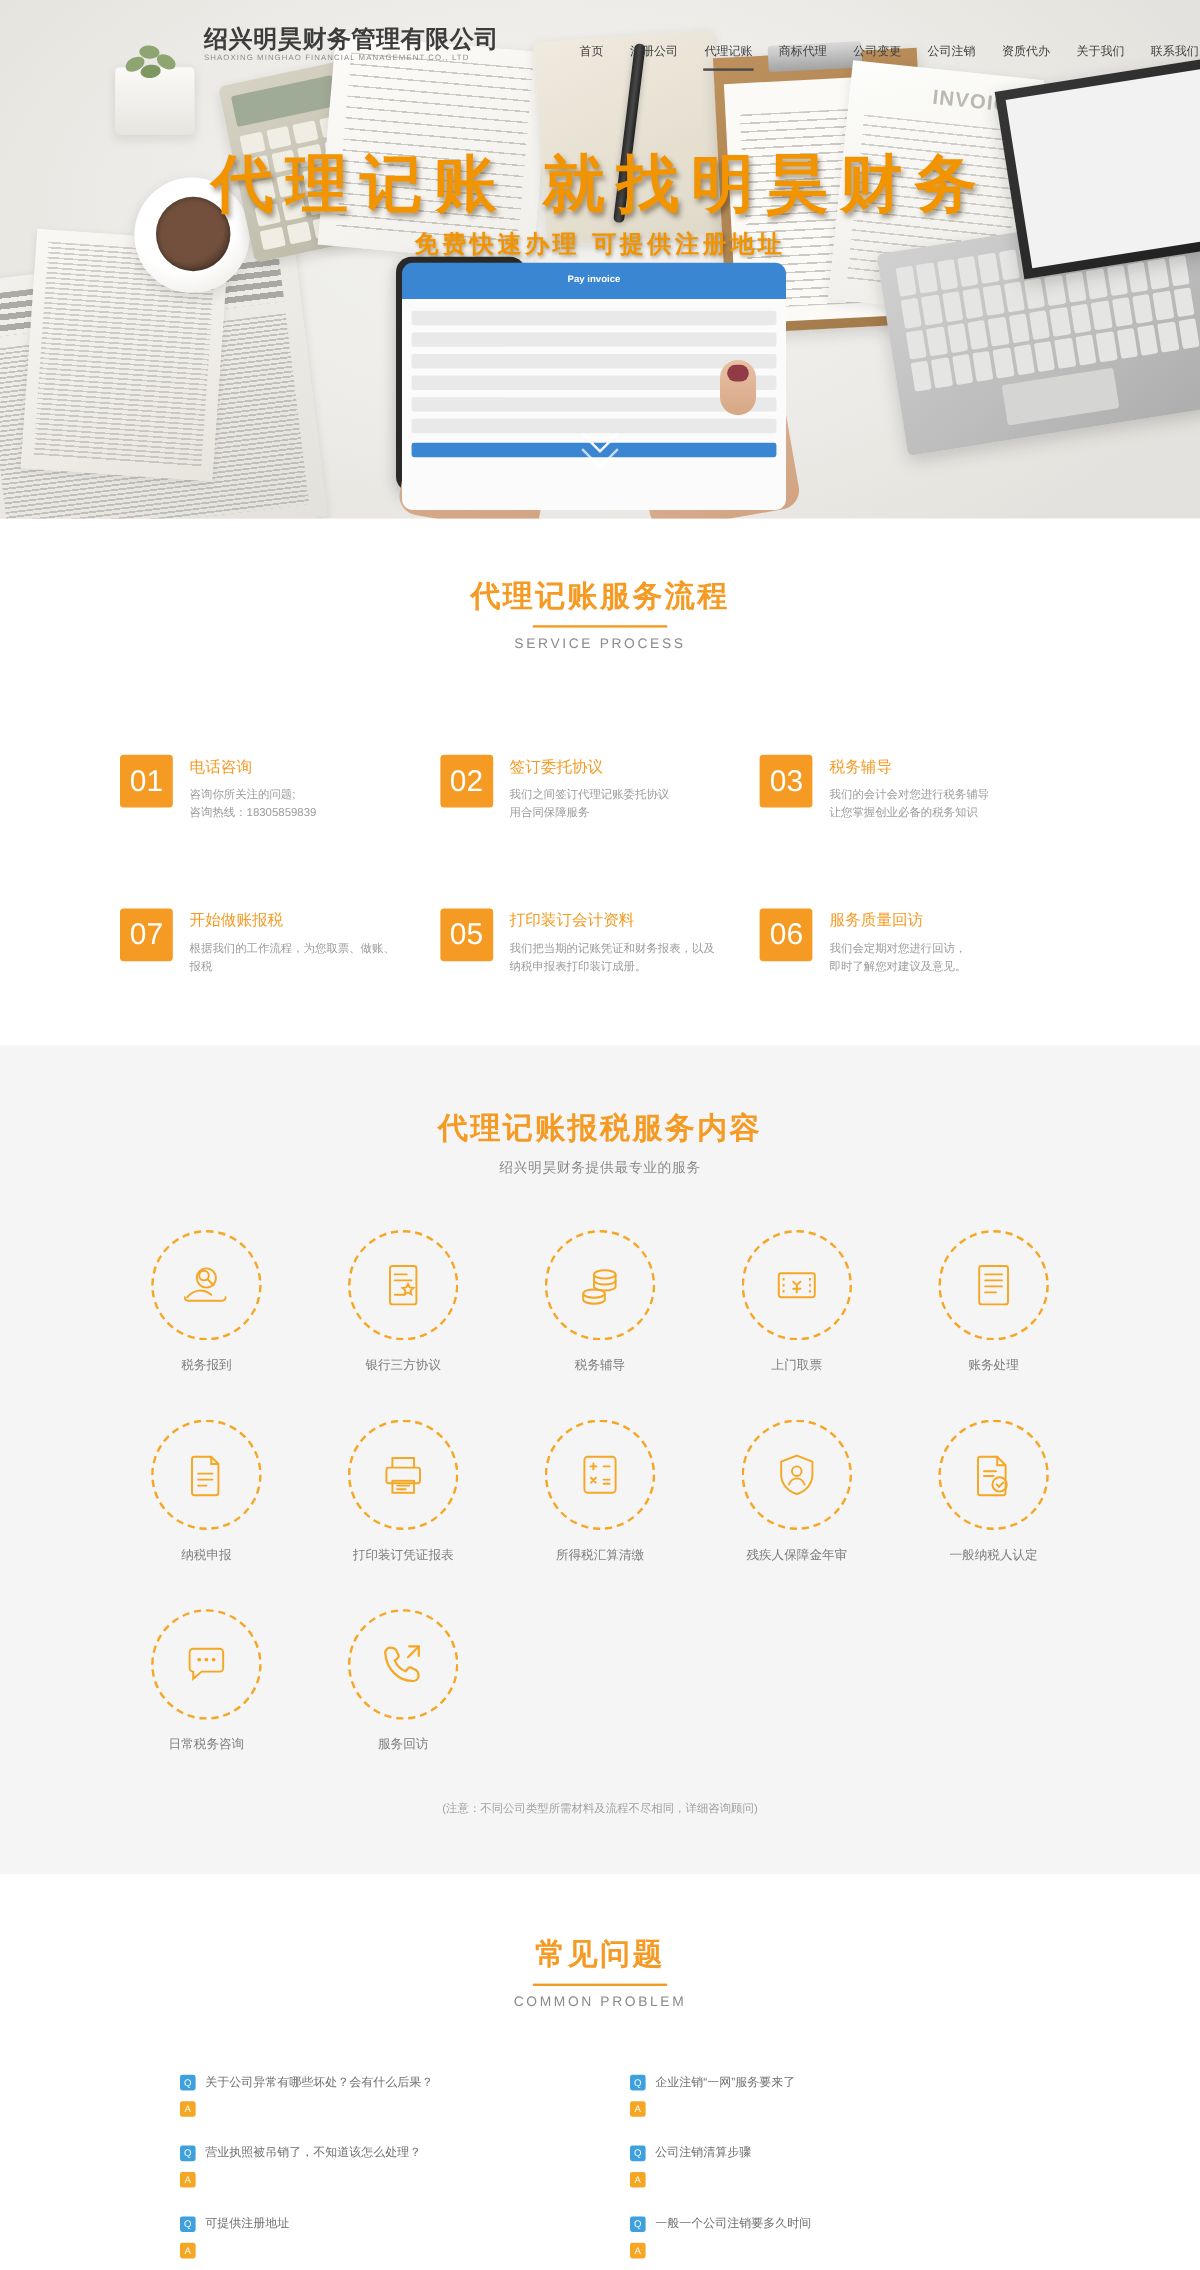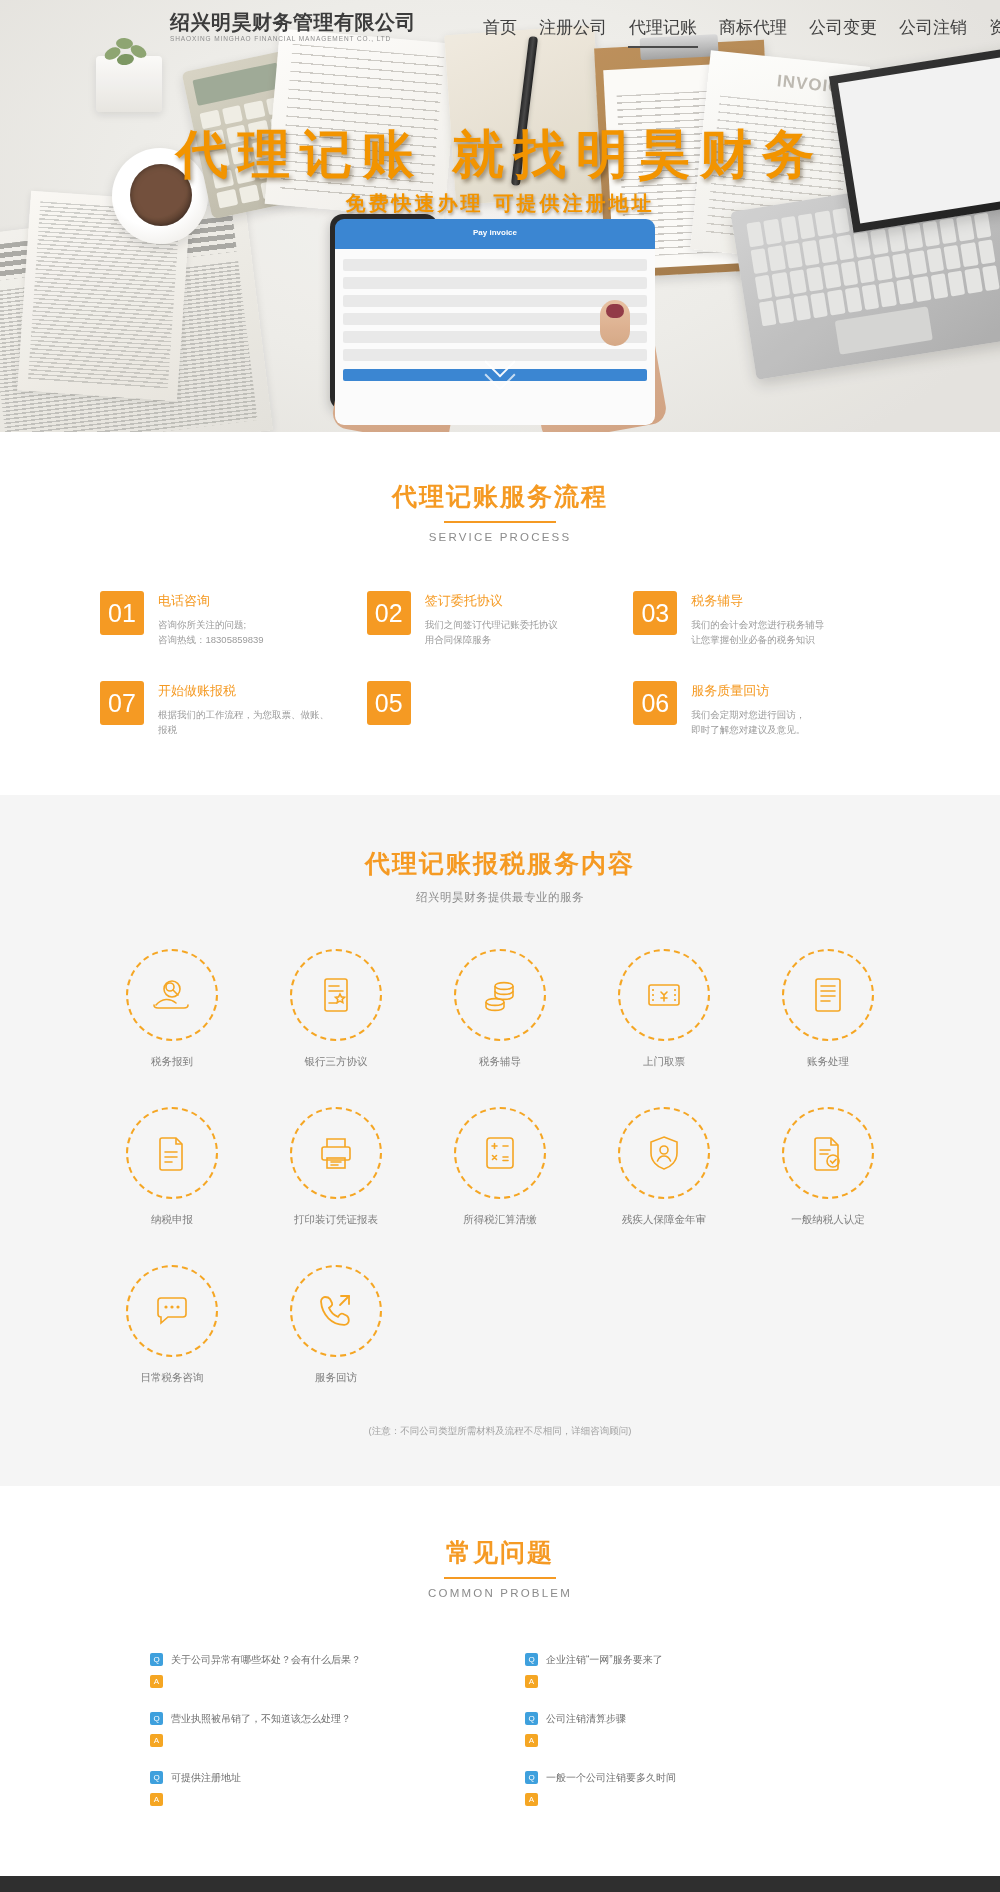--- a/index.html
+++ b/index.html
@@ -8,35 +8,35 @@
     font-family:"Liberation Sans","DejaVu Sans",sans-serif;
     background:#ffffff;
     color:#555;
     -webkit-font-smoothing:antialiased;
   }
   .wrap { width:1000px; margin:0 auto; position:relative; }
 
   
   .header {
     position:absolute; top:0; left:0; width:836px; height:54px;
-    z-index:20; display:flex; align-items:center;
+    z-index:20; display:flex; align-items:flex-end;
     padding:0 22px;
   }
   .logo { display:flex; flex-direction:column; justify-content:center; margin-left:148px; }
   .logo-cn {
     font-size:20px; font-weight:bold; color:#3c3c3c; letter-spacing:.5px;
     line-height:22px; white-space:nowrap; font-family:"DejaVu Sans",sans-serif;
   }
   .logo-en {
     font-size:6.5px; color:#8d8d8d; letter-spacing:.9px; line-height:10px;
     white-space:nowrap; margin-top:1px;
   }
   .nav { display:flex; align-items:center; margin-left:66px; gap:20px; }
   .nav-item {
-    font-size:17px; color:#3f3f3f; white-space:nowrap; cursor:pointer;
+    font-size:10px; color:#3f3f3f; white-space:nowrap; cursor:pointer;
     padding:4px 1px; position:relative;
   }
   .nav-item.active::after {
     content:""; position:absolute; left:0; right:0; bottom:-5px;
     height:2px; background:#4a4a4a;
   }
 
   
   .hero {
     position:relative; width:1000px; height:432px; overflow:hidden;
@@ -233,21 +233,21 @@
     margin-top:8px; font-size:11.5px; color:#8b8b8b; letter-spacing:2.2px;
   }
   .sec-desc { margin-top:10px; font-size:11.5px; color:#8c8c8c; letter-spacing:.5px; }
 
   
   .process { padding:48px 0 58px; background:#fff; }
   .process-grid {
     width:800px; margin:48px auto 0;
     display:grid; grid-template-columns:repeat(3,1fr); row-gap:34px; column-gap:0;
   }
-  .step { display:flex; gap:14px; }
+  .step { display:flex; gap:14px;margin-top:38px; }
   .step-num {
     flex:0 0 auto; width:44px; height:44px; background:#f59a23;
     border-radius:3px; color:#fff; font-size:25px; line-height:44px;
     text-align:center; font-family:"Liberation Sans",sans-serif; font-weight:300;
   }
   .step-body { padding-top:1px; }
   .step-title { font-size:13px; color:#f59a23; margin-bottom:7px; }
   .step-text { font-size:9.5px; color:#9b9b9b; line-height:15px; max-width:190px; }
 
   
@@ -496,20 +496,24 @@
       </div>
       <div class="step">
         <div class="step-num">07</div>
         <div class="step-body">
           <div class="step-title">开始做账报税</div>
           <div class="step-text">根据我们的工作流程，为您取票、做账、<br>报税</div>
         </div>
       </div>
       <div class="step">
         <div class="step-num">05</div>
+        <div class="step-body">
+          <div class="step-title">打印装订会计资料</div>
+          <div class="step-text">我们把当期的记账凭证和财务报表，以及<br>纳税申报表打印装订成册。</div>
+        </div>
       </div>
       <div class="step">
         <div class="step-num">06</div>
         <div class="step-body">
           <div class="step-title">服务质量回访</div>
           <div class="step-text">我们会定期对您进行回访，<br>即时了解您对建议及意见。</div>
         </div>
       </div>
     </div>
   </section>

